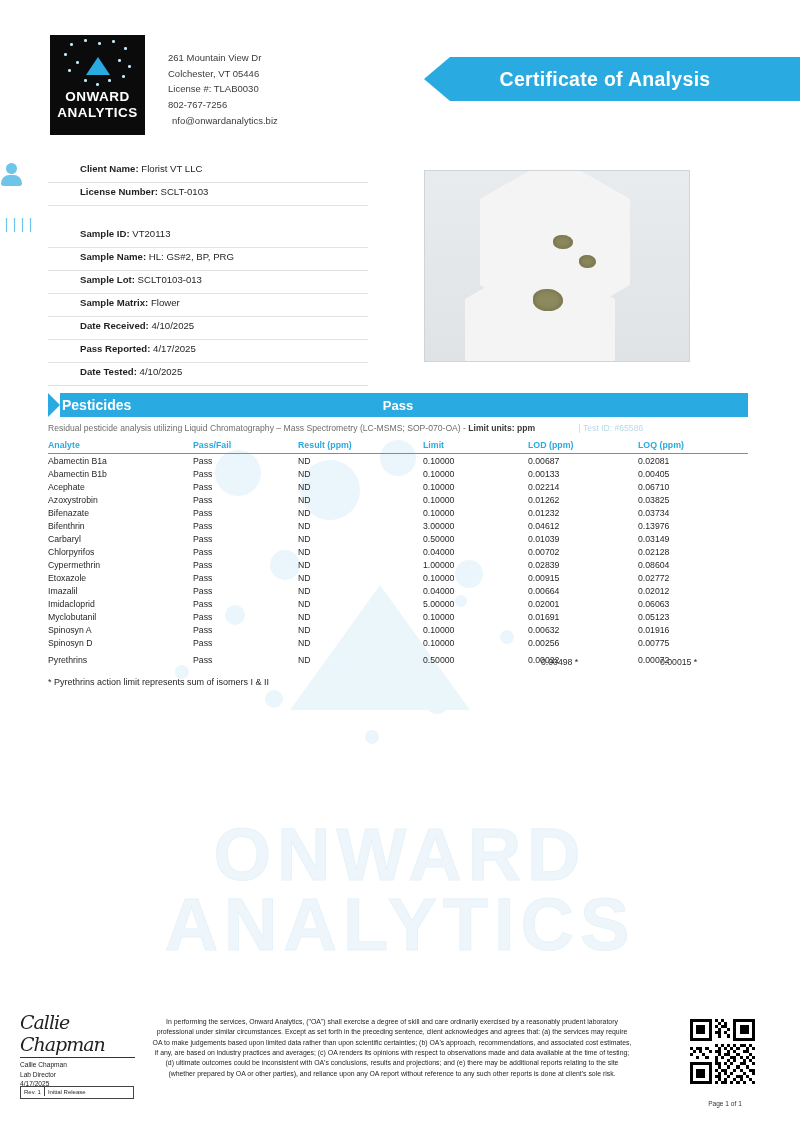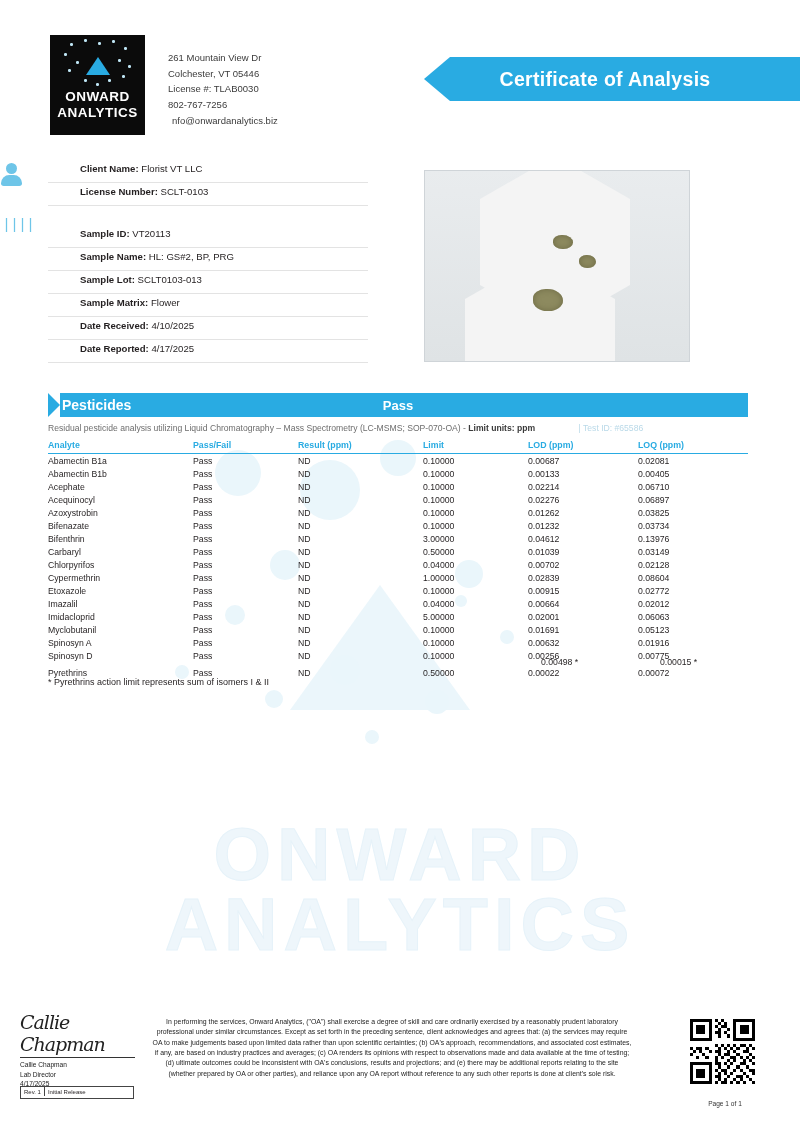--- a/index.html
+++ b/index.html
@@ -204,22 +204,26 @@
     </div>
     <div class="irow ind">
       <b>Sample Matrix:</b>
       <span class="val">Flower</span>
     </div>
     <div class="irow ind">
       <b>Date Received:</b>
       <span class="val">4/10/2025</span>
     </div>
     <div class="irow ind">
-      <b>Date Reported:</b>
+      <b>Pass Reported:</b>
       <span class="val">4/17/2025</span>
+    </div>
+    <div class="irow ind">
+      <b>Date Tested:</b>
+      <span class="val">4/10/2025</span>
     </div>
   </div>
 
   <div class="photo">
     <div class="ph-inner"></div>
     <div class="hex" style="left:55px; top:28px;"></div>
     <div class="hex" style="left:40px; top:128px;"></div>
     <div class="bud" style="left:128px; top:64px; width:20px; height:14px;"></div>
     <div class="bud" style="left:154px; top:84px; width:17px; height:13px;"></div>
     <div class="bud" style="left:108px; top:118px; width:30px; height:22px;"></div>
@@ -262,28 +266,20 @@
           <td>0.00133</td>
           <td>0.00405</td>
         </tr>
       <tr>
           <td>Acephate</td>
           <td>Pass</td>
           <td>ND</td>
           <td>0.10000</td>
           <td>0.02214</td>
           <td>0.06710</td>
-        </tr>
-      <tr>
-          <td>Acequinocyl</td>
-          <td>Pass</td>
-          <td>ND</td>
-          <td>0.10000</td>
-          <td>0.02276</td>
-          <td>0.06897</td>
         </tr>
       <tr>
           <td>Azoxystrobin</td>
           <td>Pass</td>
           <td>ND</td>
           <td>0.10000</td>
           <td>0.01262</td>
           <td>0.03825</td>
         </tr>
       <tr>

